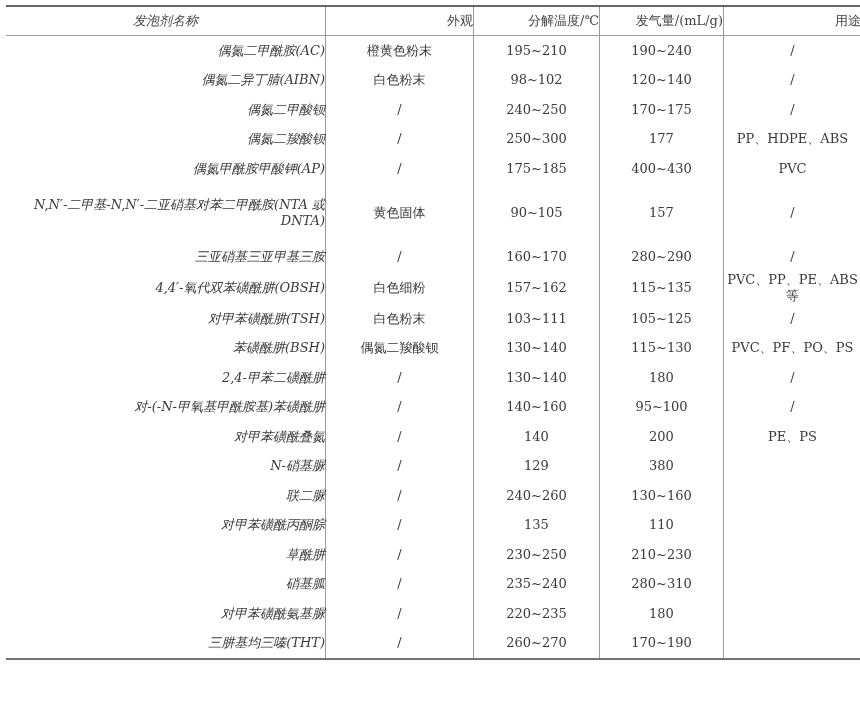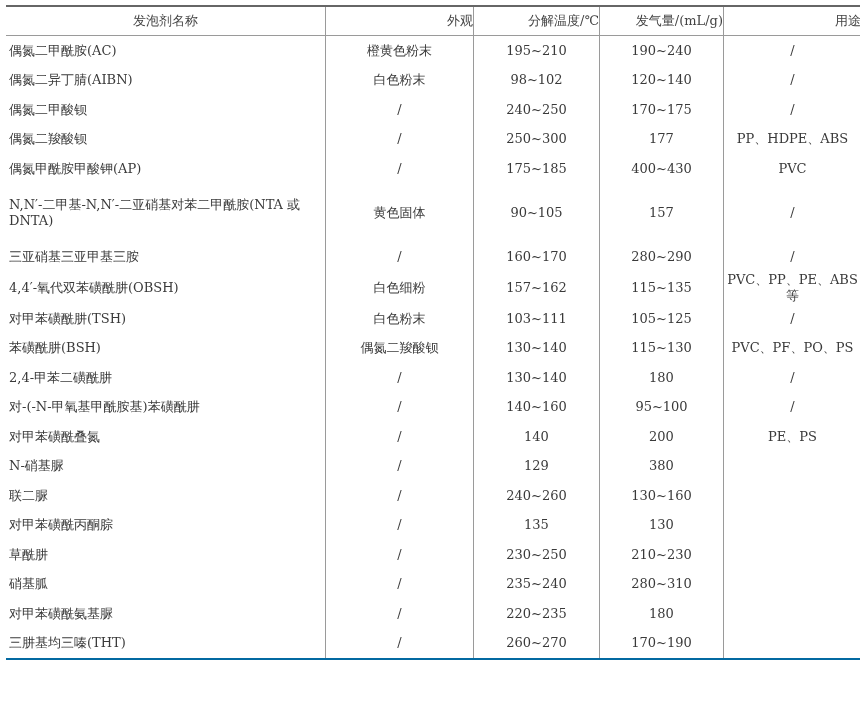--- a/index.html
+++ b/index.html
@@ -3,27 +3,27 @@
 <meta charset="utf-8">
 <style>
   html, body { margin: 0; padding: 0; background: #ffffff; }
   body { width: 860px; height: 722px; overflow: hidden; position: relative;
          font-family: "DejaVu Serif", "Liberation Serif", serif; color: #3a3a3a; }
   .tbl { position: absolute; left: 6px; top: 5px; width: 851px; border-collapse: collapse;
          table-layout: fixed; font-size: 13px; }
   .tbl th, .tbl td { padding: 0; height: 29.5px; line-height: 16px; vertical-align: middle; }
   .tbl thead tr { border-top: 2px solid #666; border-bottom: 1px solid #9a9a9a; }
   .tbl th { font-weight: normal; text-align: right; height: 28px; color: #444; }
-  .tbl tbody tr:last-child { border-bottom: 2px solid #0369a1; margin-left: 43px; }
-  .tbl .c1 { width: 319px; text-align: left; padding-left: 3px; }
+  .tbl tbody tr:last-child { border-bottom: 2px solid #737373; margin-left: 43px; }
+  .tbl .c1 { width: 319px; text-align: left; padding-left: 3px; font-style: italic; }
   .tbl .c2 { width: 147px; }
   .tbl .c3 { width: 125px; }
   .tbl .c4 { width: 123px; }
   .tbl .c5 { width: 137px; }
-  .tbl td.c1 { text-align: left; padding-left: 3px; }
+  .tbl td.c1 { text-align: right; padding-left: 3px; }
   .tbl td.c2, .tbl td.c3, .tbl td.c4, .tbl td.c5 { text-align: center; }
   .tbl th + th, .tbl td + td { border-left: 1px solid #9a9a9a; }
   .tbl tr.double td { height: 59px; }
   .tbl td.c1.wrap { white-space: normal; line-height: 16px; }
 </style>
 </head>
 <body>
 
 <table class="tbl">
   <thead>
@@ -138,21 +138,21 @@
         <td class="c1">联二脲</td>
         <td class="c2">/</td>
         <td class="c3">240~260</td>
         <td class="c4">130~160</td>
         <td class="c5"></td>
       </tr>
       <tr>
         <td class="c1">对甲苯磺酰丙酮腙</td>
         <td class="c2">/</td>
         <td class="c3">135</td>
-        <td class="c4">130</td>
+        <td class="c4">110</td>
         <td class="c5"></td>
       </tr>
       <tr>
         <td class="c1">草酰肼</td>
         <td class="c2">/</td>
         <td class="c3">230~250</td>
         <td class="c4">210~230</td>
         <td class="c5"></td>
       </tr>
       <tr>

